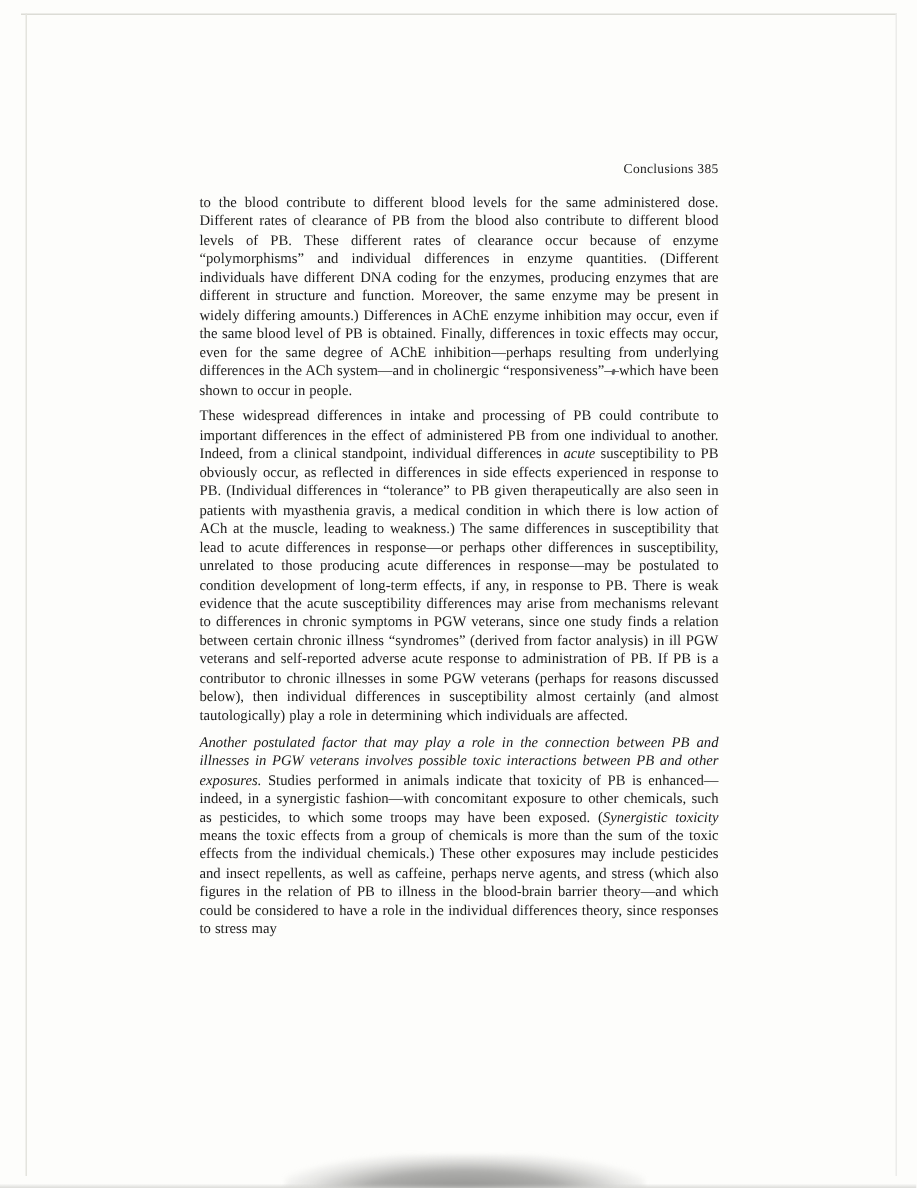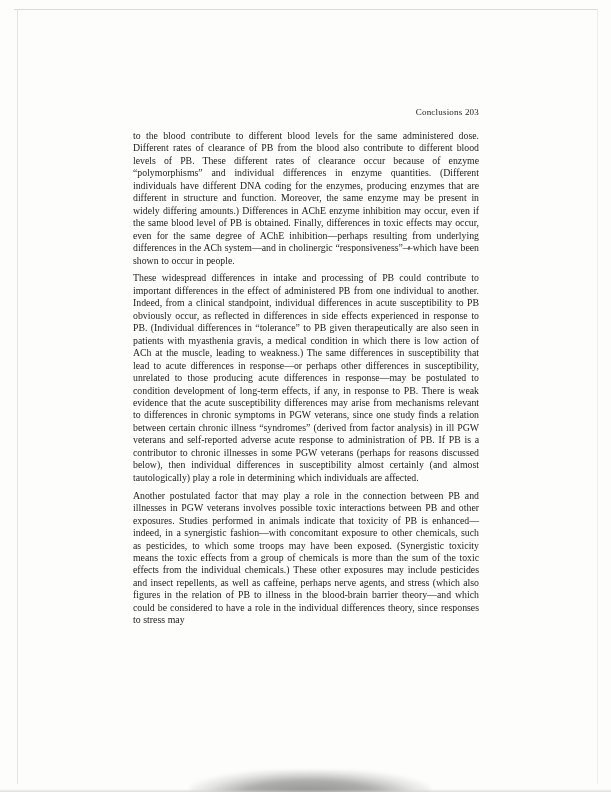--- a/index.html
+++ b/index.html
@@ -52,21 +52,21 @@
     line-height: 12.45px;
     text-align: justify;
     text-justify: inter-word;
     hyphens: auto;
     -webkit-hyphens: auto;
     word-spacing: 0.2px;
   }
   .body-text p {
     margin: 0 0 5.5px 0;
   }
-  .seg-italic { }
+  .seg-italic { font-style: italic; }
   .scan-speck {
     position: absolute;
     top: 246px; left: 408px;
     width: 2px; height: 4px;
     background: #6a6a6a;
     border-radius: 1px;
     transform: rotate(12deg);
   }
   
   .bottom-shadow {
@@ -87,21 +87,21 @@
 </head>
 <body>
 
 <div class="page">
 
   <div class="scan-edge-top"></div>
   <div class="scan-edge-left"></div>
   <div class="scan-edge-right"></div>
 
   <div class="page-header">
-    <span>Conclusions 203</span>
+    <span>Conclusions 385</span>
   </div>
 
   <div class="body-text">
     <p><span>to the blood contribute to different blood levels for the same administered dose. Different rates of clearance of PB from the blood also contribute to different blood levels of PB. These different rates of clearance occur because of enzyme “polymorphisms” and individual differences in enzyme quantities. (Different individuals have different DNA coding for the enzymes, producing enzymes that are different in structure and function. Moreover, the same enzyme may be present in widely differing amounts.) Differences in AChE enzyme inhibition may occur, even if the same blood level of PB is obtained. Finally, differences in toxic effects may occur, even for the same degree of AChE inhibition—perhaps resulting from underlying differences in the ACh system—and in cholinergic “responsiveness”—which have been shown to occur in people.</span></p>
     <p><span>These widespread differences in intake and processing of PB could contribute to important differences in the effect of administered PB from one individual to another. Indeed, from a clinical standpoint, individual differences in </span><span class="seg-italic">acute</span><span> susceptibility to PB obviously occur, as reflected in differences in side effects experienced in response to PB. (Individual differences in “tolerance” to PB given therapeutically are also seen in patients with myasthenia gravis, a medical condition in which there is low action of ACh at the muscle, leading to weakness.) The same differences in susceptibility that lead to acute differences in response—or perhaps other differences in susceptibility, unrelated to those producing acute differences in response—may be postulated to condition development of long-term effects, if any, in response to PB. There is weak evidence that the acute susceptibility differences may arise from mechanisms relevant to differences in chronic symptoms in PGW veterans, since one study finds a relation between certain chronic illness “syndromes” (derived from factor analysis) in ill PGW veterans and self-reported adverse acute response to administration of PB. If PB is a contributor to chronic illnesses in some PGW veterans (perhaps for reasons discussed below), then individual differences in susceptibility almost certainly (and almost tautologically) play a role in determining which individuals are affected.</span></p>
     <p><span class="seg-italic">Another postulated factor that may play a role in the connection between PB and illnesses in PGW veterans involves possible toxic interactions between PB and other exposures.</span><span> Studies performed in animals indicate that toxicity of PB is enhanced—indeed, in a synergistic fashion—with concomitant exposure to other chemicals, such as pesticides, to which some troops may have been exposed. (</span><span class="seg-italic">Synergistic toxicity</span><span> means the toxic effects from a group of chemicals is more than the sum of the toxic effects from the individual chemicals.) These other exposures may include pesticides and insect repellents, as well as caffeine, perhaps nerve agents, and stress (which also figures in the relation of PB to illness in the blood-brain barrier theory—and which could be considered to have a role in the individual differences theory, since responses to stress may</span></p>
   </div>
 
   <div class="scan-speck"></div>
   <div class="bottom-edge"></div>

